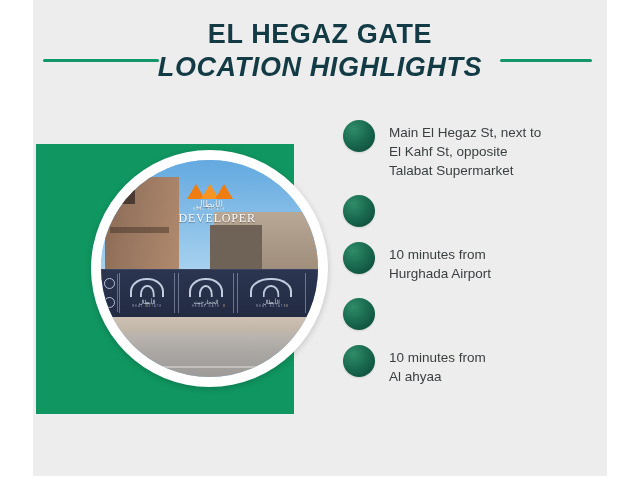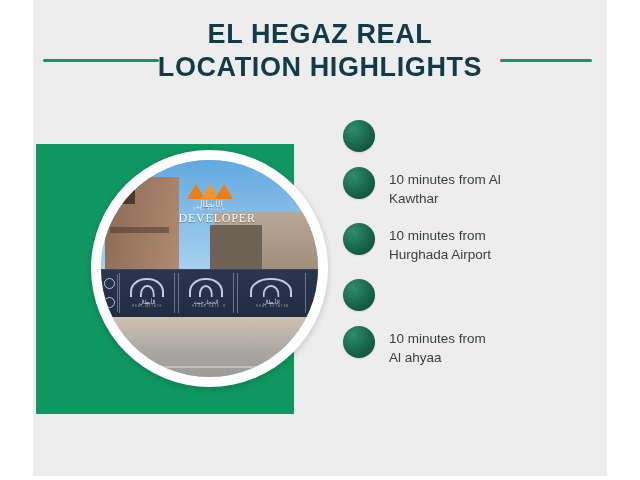--- a/index.html
+++ b/index.html
@@ -11,21 +11,21 @@
   }
 
   
   .header{position:absolute;left:0;top:18px;width:574px;height:80px;}
   .title-block{
     position:absolute;left:0;top:0;width:574px;text-align:center;
     color:#123b45;font-weight:bold;font-size:27px;line-height:33px;
     letter-spacing:.6px;
   }
   .title-line-1{display:block;}
-  .title-line-2{display:block;}
+  .title-line-2{display:block;font-style:italic;}
   .rule{
     position:absolute;top:41px;height:3px;background:#11976a;border-radius:2px;
   }
   .rule-left{left:10px;width:116px;}
   .rule-right{left:467px;width:92px;}
 
   
   .photo-panel{position:absolute;left:3px;top:144px;width:292px;height:270px;}
   .green-block{
     position:absolute;left:0;top:0;width:258px;height:270px;background:#109661;
@@ -148,21 +148,21 @@
     white-space:pre-line;
   }
 </style>
 </head>
 <body>
 
 <div class="canvas">
 
   <div class="header">
     <div class="title-block">
-      <span class="title-line-1">EL HEGAZ REAL</span>
+      <span class="title-line-1">EL HEGAZ GATE</span>
       <span class="title-line-2">LOCATION HIGHLIGHTS</span>
     </div>
     <div class="rule rule-left"></div>
     <div class="rule rule-right"></div>
   </div>
 
   <div class="photo-panel">
     <div class="green-block"></div>
 
     <div class="photo-circle">
@@ -217,25 +217,26 @@
           <div class="logo-re">REAL ESTATE</div>
           <div class="logo-dev">DEVELOPER</div>
         </div>
       </div>
     </div>
   </div>
 
   <div class="bullets">
     <div class="bullet-row">
       <div class="dot"></div>
-    </div>
-    <div class="bullet-row">
-      <div class="dot"></div>
-      <div class="bullet-text">10 minutes from Al
-Kawthar</div>
+      <div class="bullet-text">Main El Hegaz St, next to
+El Kahf St, opposite
+Talabat Supermarket</div>
+    </div>
+    <div class="bullet-row">
+      <div class="dot"></div>
     </div>
     <div class="bullet-row">
       <div class="dot"></div>
       <div class="bullet-text">10 minutes from
 Hurghada Airport</div>
     </div>
     <div class="bullet-row">
       <div class="dot"></div>
     </div>
     <div class="bullet-row">

